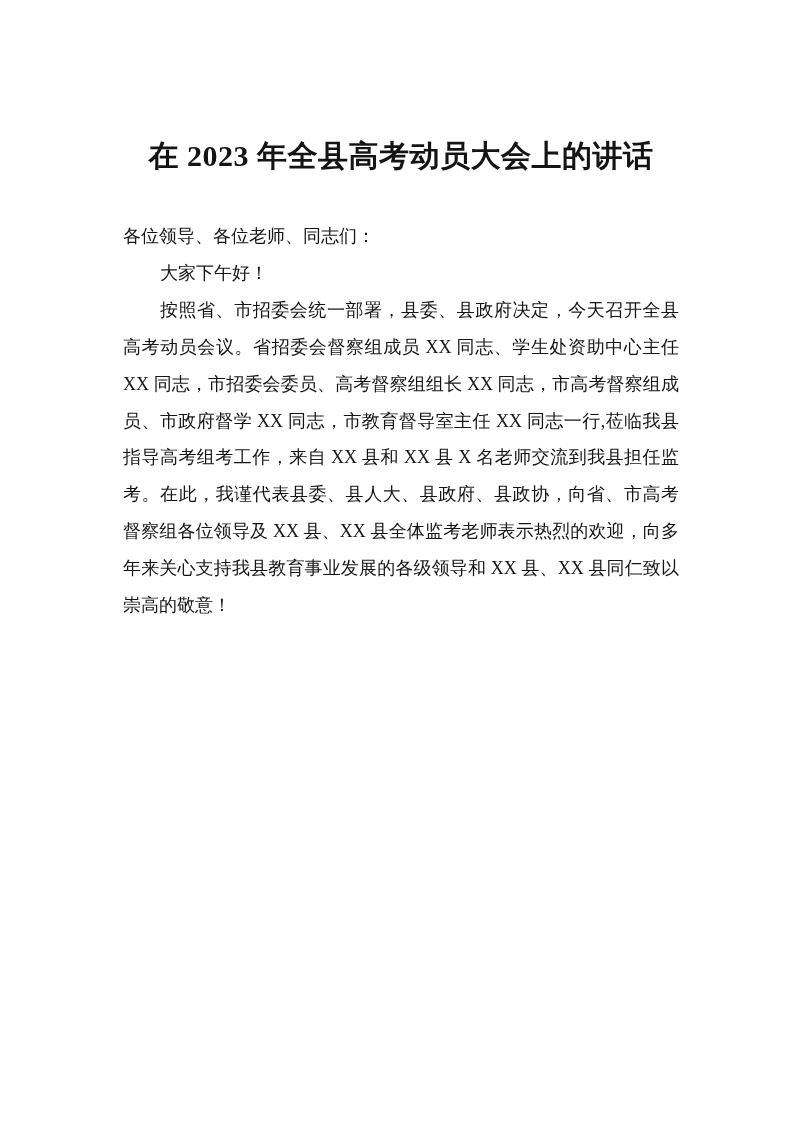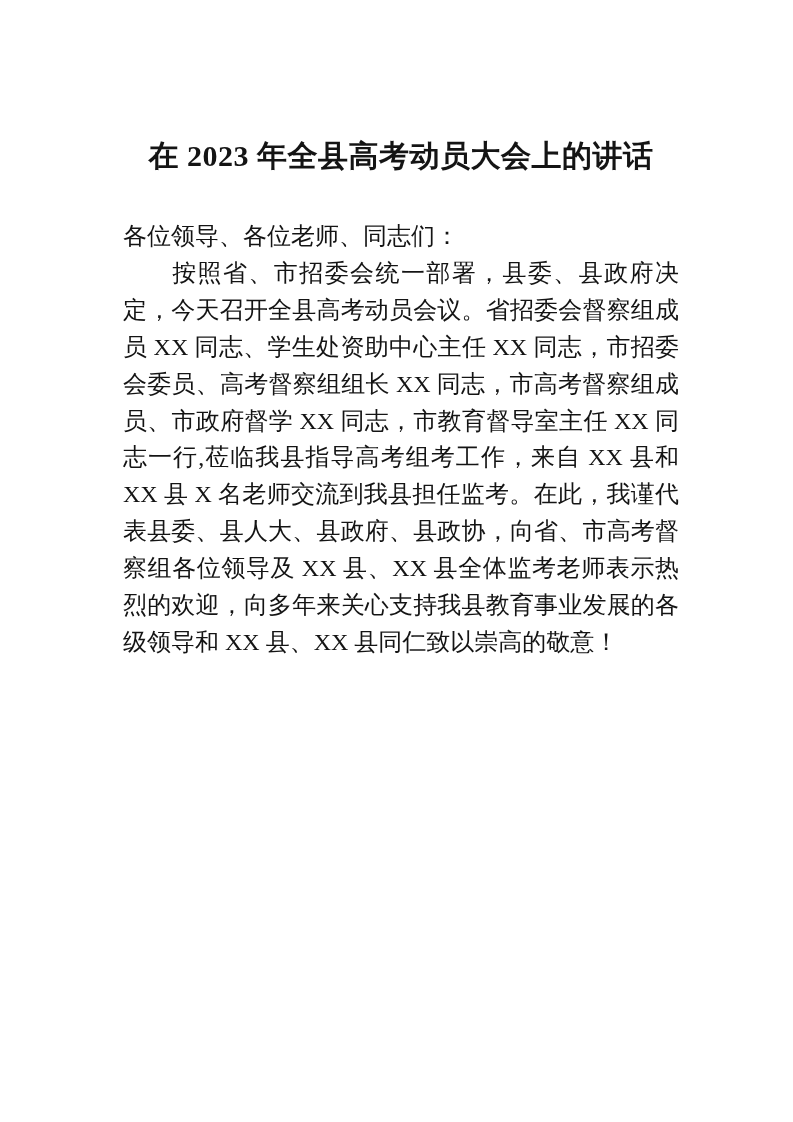--- a/index.html
+++ b/index.html
@@ -22,36 +22,37 @@
     margin: 0;
     font-size: 30px;
     line-height: 42px;
     font-weight: bold;
     text-align: center;
     letter-spacing: 0.5px;
     white-space: nowrap;
   }
   .doc-body {
     margin-top: 41px;
-    font-size: 24px;
+    font-size: 18px;
     line-height: 36.9px;
     text-align: justify;
     text-justify: inter-ideograph;
   }
   .para {
     margin: 0;
     padding: 0;
     text-indent: 2.05em;
   }
   .para.no-indent {
     text-indent: 0;
   }
 </style>
 </head>
 <body>
 
 <div class="page">
   <h1 class="doc-title">在 2023 年全县高考动员大会上的讲话</h1>
   <div class="doc-body">
     <p class="para no-indent">各位领导、各位老师、同志们：</p>
+    <p class="para">大家下午好！</p>
     <p class="para">按照省、市招委会统一部署，县委、县政府决定，今天召开全县高考动员会议。省招委会督察组成员 XX 同志、学生处资助中心主任 XX 同志，市招委会委员、高考督察组组长 XX 同志，市高考督察组成员、市政府督学 XX 同志，市教育督导室主任 XX 同志一行,莅临我县指导高考组考工作，来自 XX 县和 XX 县 X 名老师交流到我县担任监考。在此，我谨代表县委、县人大、县政府、县政协，向省、市高考督察组各位领导及 XX 县、XX 县全体监考老师表示热烈的欢迎，向多年来关心支持我县教育事业发展的各级领导和 XX 县、XX 县同仁致以崇高的敬意！</p>
   </div>
 </div>
 
 </body></html>

